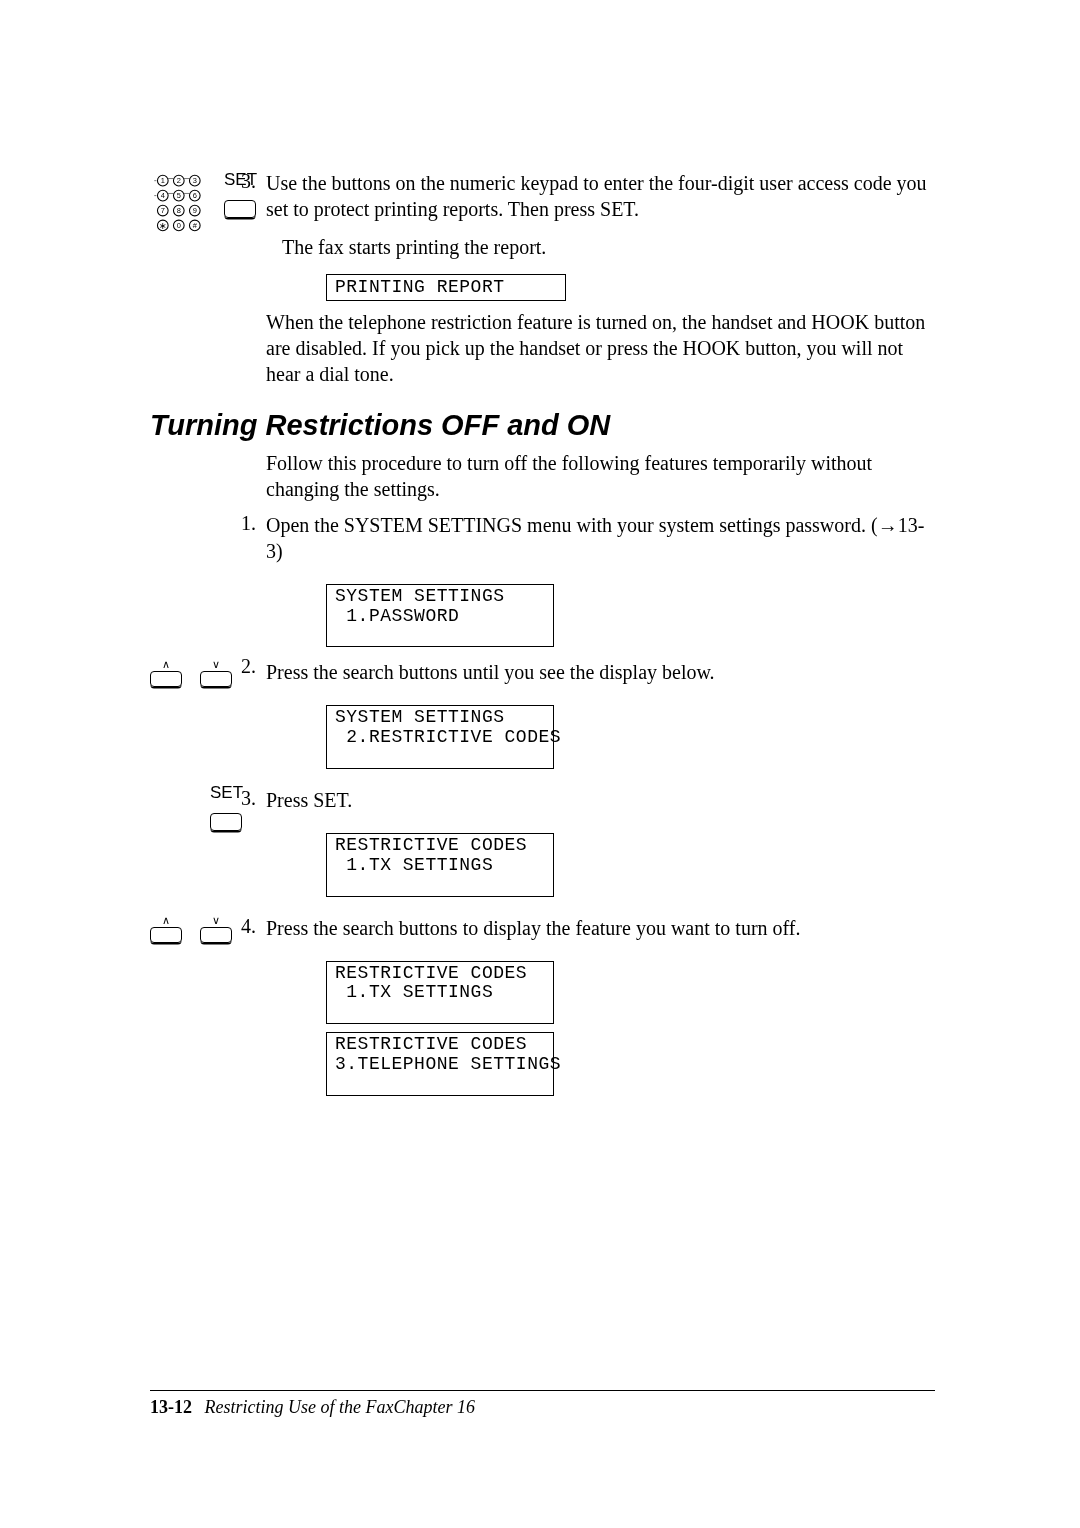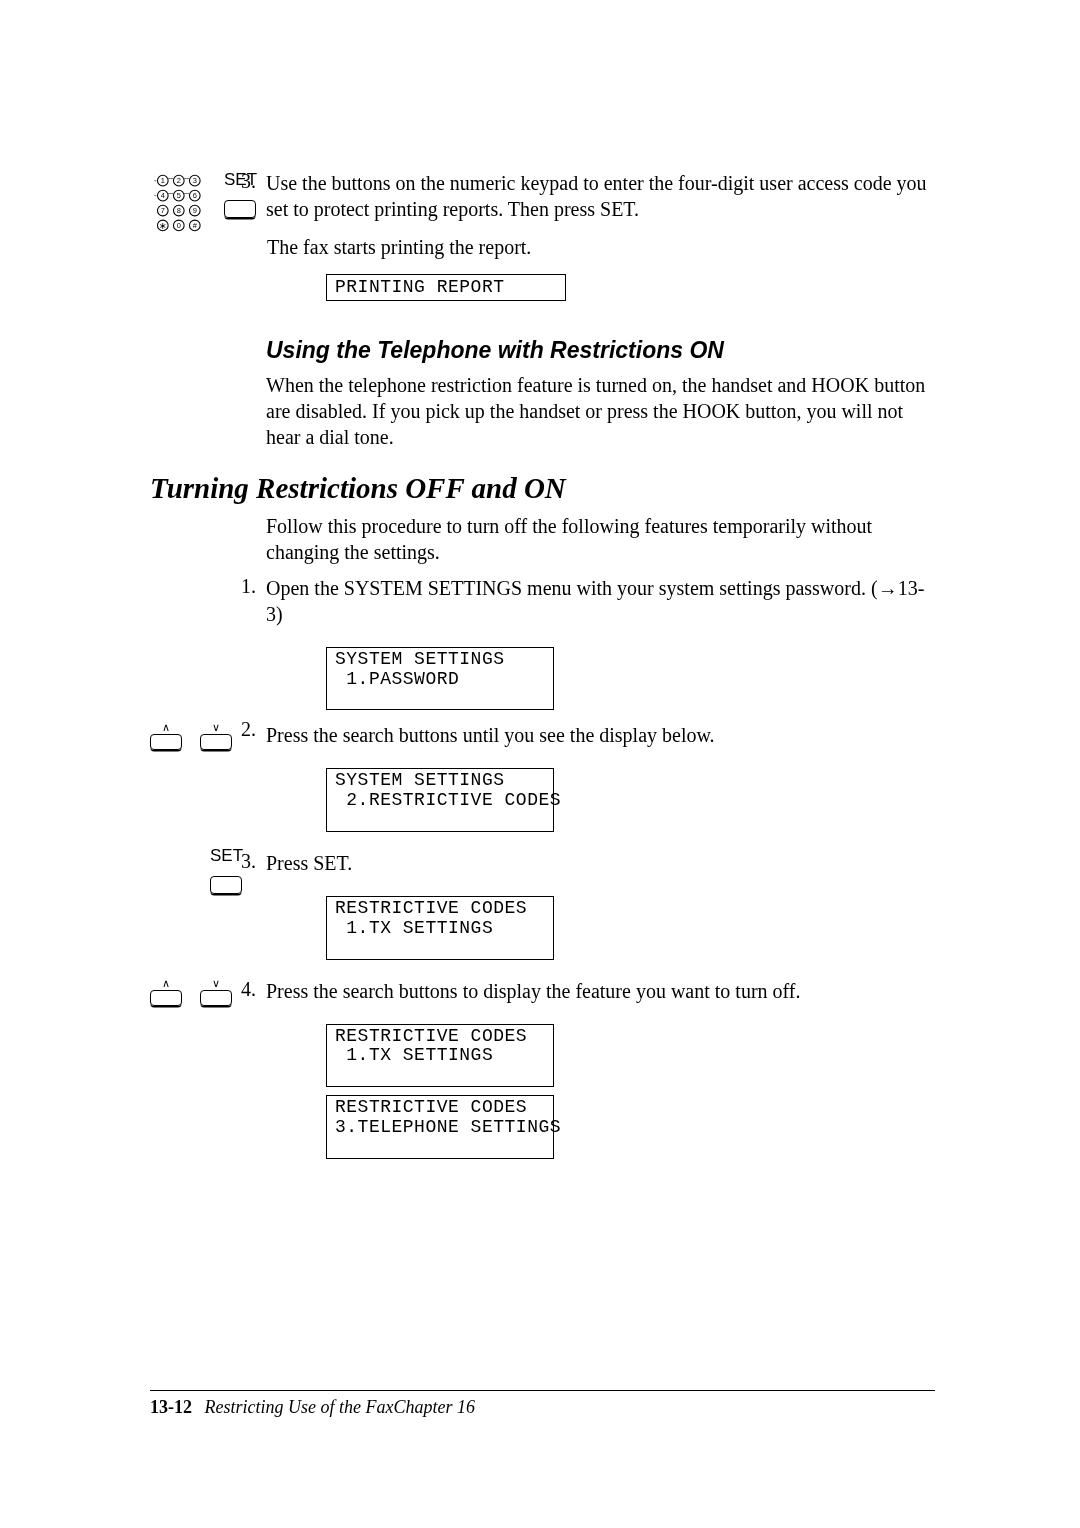--- a/index.html
+++ b/index.html
@@ -37,21 +37,21 @@
     top: 0;
     font-size: 20px;
   }
   .step-text {
     font-size: 20px;
     line-height: 1.3;
   }
   .sub-text {
     font-size: 20px;
     line-height: 1.3;
-    margin-left: 1px;
+    margin-left: 16px;
   }
   .lcd {
     display: inline-block;
     border: 1.5px solid #000;
     font-family: "Courier New", Courier, monospace;
     font-size: 18px;
     line-height: 1.1;
     padding: 3px 20px 2px 8px;
     margin: 8px 0 8px 60px;
     width: 210px;
@@ -62,21 +62,21 @@
     padding: 2px 8px 20px 8px;
   }
   h2.section-italic {
     font-family: Arial, Helvetica, sans-serif;
     font-size: 23px;
     font-style: italic;
     font-weight: bold;
     margin: 28px 0 8px 0;
   }
   h1.section-main {
-    font-family: Liberation Serif, serif;
+    font-family: Liberation Sans, sans-serif;
     font-size: 29px;
     font-style: italic;
     font-weight: bold;
     margin: 22px 0 8px -116px;
   }
   .para {
     font-size: 20px;
     line-height: 1.3;
     margin: 0 0 10px 0;
   }
@@ -218,21 +218,20 @@
     </div>
 
     <div class="body-col">
       <div class="step">
         <span class="step-num">3.</span>
         <div class="step-text">Use the buttons on the numeric keypad to enter the four-digit user access code you set to protect printing reports. Then press SET.</div>
       </div>
       <div class="sub-text" style="margin-bottom:6px;">The fax starts printing the report.</div>
       <div class="lcd">PRINTING REPORT</div>
 
-      <h2 class="section-italic">Using the Telephone with Restrictions ON</h2>
       <p class="para">When the telephone restriction feature is turned on, the handset and HOOK button are disabled. If you pick up the handset or press the HOOK button, you will not hear a dial tone.</p>
 
       <h1 class="section-main">Turning Restrictions OFF and ON</h1>
       <p class="para">Follow this procedure to turn off the following features temporarily without changing the settings.</p>
 
       
       <div class="step">
         <span class="step-num">1.</span>
         <div class="step-text">Open the SYSTEM SETTINGS menu with your system settings password. (→13-3)</div>
       </div>

